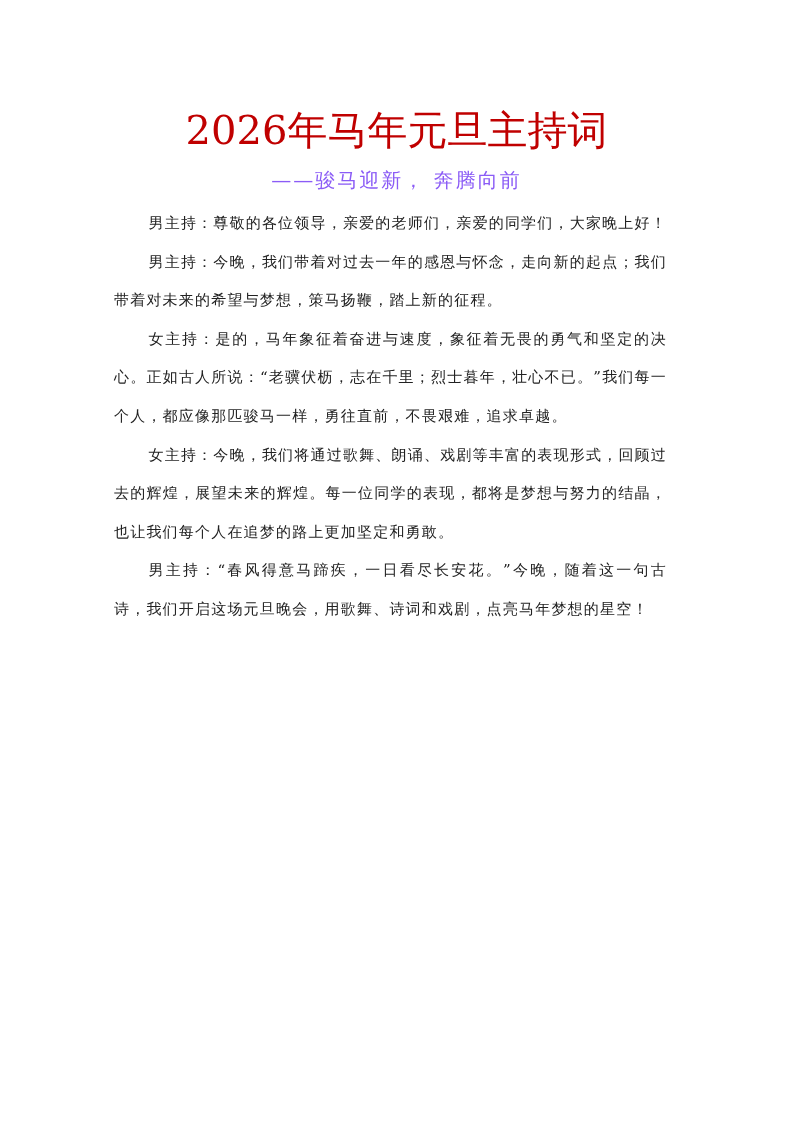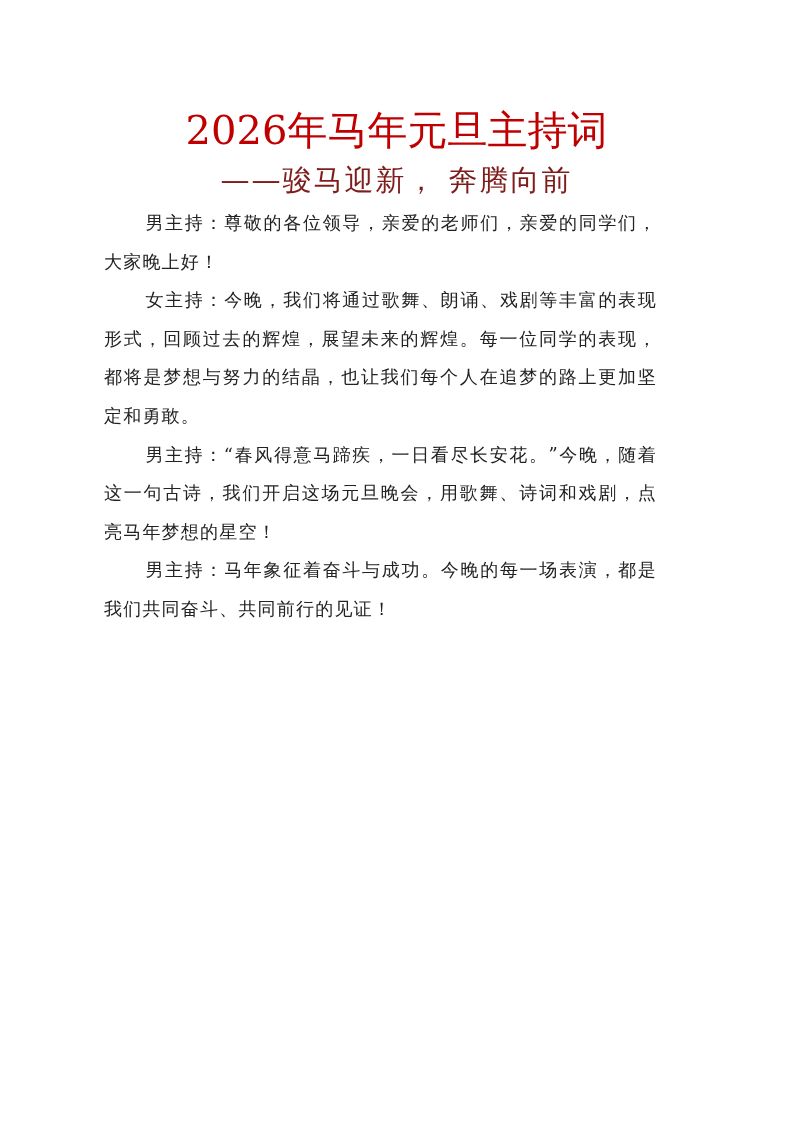--- a/index.html
+++ b/index.html
@@ -8,37 +8,38 @@
     position: absolute; left: 0; top: 0; width: 793px; height: 962px; background: #fff;
   }
   .title {
     position: absolute; left: 0; width: 793px; top: 104px;
     text-align: center; color: #c00000;
     font-family: "DejaVu Serif", "Liberation Serif", serif;
     font-size: 40px; line-height: 52px; letter-spacing: 0px;
   }
   .subtitle {
     position: absolute; left: 0; width: 793px; top: 162px;
-    text-align: center; color: #7f1d1d;
+    text-align: center; color: #8b5cf6;
     font-family: "DejaVu Serif", "Liberation Serif", serif;
-    font-size: 29px; line-height: 36px; letter-spacing: 2px;
+    font-size: 20px; line-height: 36px; letter-spacing: 2px;
   }
   .body {
-    position: absolute; left: 104px; top: 204px; width: 553px;
+    position: absolute; left: 114px; top: 204px; width: 553px;
     font-family: "DejaVu Serif", "Liberation Serif", serif;
-    color: #222; font-size: 18px; line-height: 38.6px;
+    color: #222; font-size: 15px; line-height: 38.6px;
     text-align: justify; letter-spacing: 1.2px;
   }
   .para { margin: 0; text-indent: 2.3em; }
 </style>
 </head>
 <body>
 
 <div class="page">
   <div class="title">2026年马年元旦主持词</div>
   <div class="subtitle">——骏马迎新， 奔腾向前</div>
   <div class="body">
     <p class="para">男主持：尊敬的各位领导，亲爱的老师们，亲爱的同学们，大家晚上好！</p>
+    <p class="para">男主持：今晚，我们带着对过去一年的感恩与怀念，走向新的起点；我们带着对未来的希望与梦想，策马扬鞭，踏上新的征程。</p>
+    <p class="para">女主持：是的，马年象征着奋进与速度，象征着无畏的勇气和坚定的决心。正如古人所说：“老骥伏枥，志在千里；烈士暮年，壮心不已。”我们每一个人，都应像那匹骏马一样，勇往直前，不畏艰难，追求卓越。</p>
     <p class="para">女主持：今晚，我们将通过歌舞、朗诵、戏剧等丰富的表现形式，回顾过去的辉煌，展望未来的辉煌。每一位同学的表现，都将是梦想与努力的结晶，也让我们每个人在追梦的路上更加坚定和勇敢。</p>
     <p class="para">男主持：“春风得意马蹄疾，一日看尽长安花。”今晚，随着这一句古诗，我们开启这场元旦晚会，用歌舞、诗词和戏剧，点亮马年梦想的星空！</p>
-    <p class="para">男主持：马年象征着奋斗与成功。今晚的每一场表演，都是我们共同奋斗、共同前行的见证！</p>
   </div>
 </div>
 
 </body></html>

